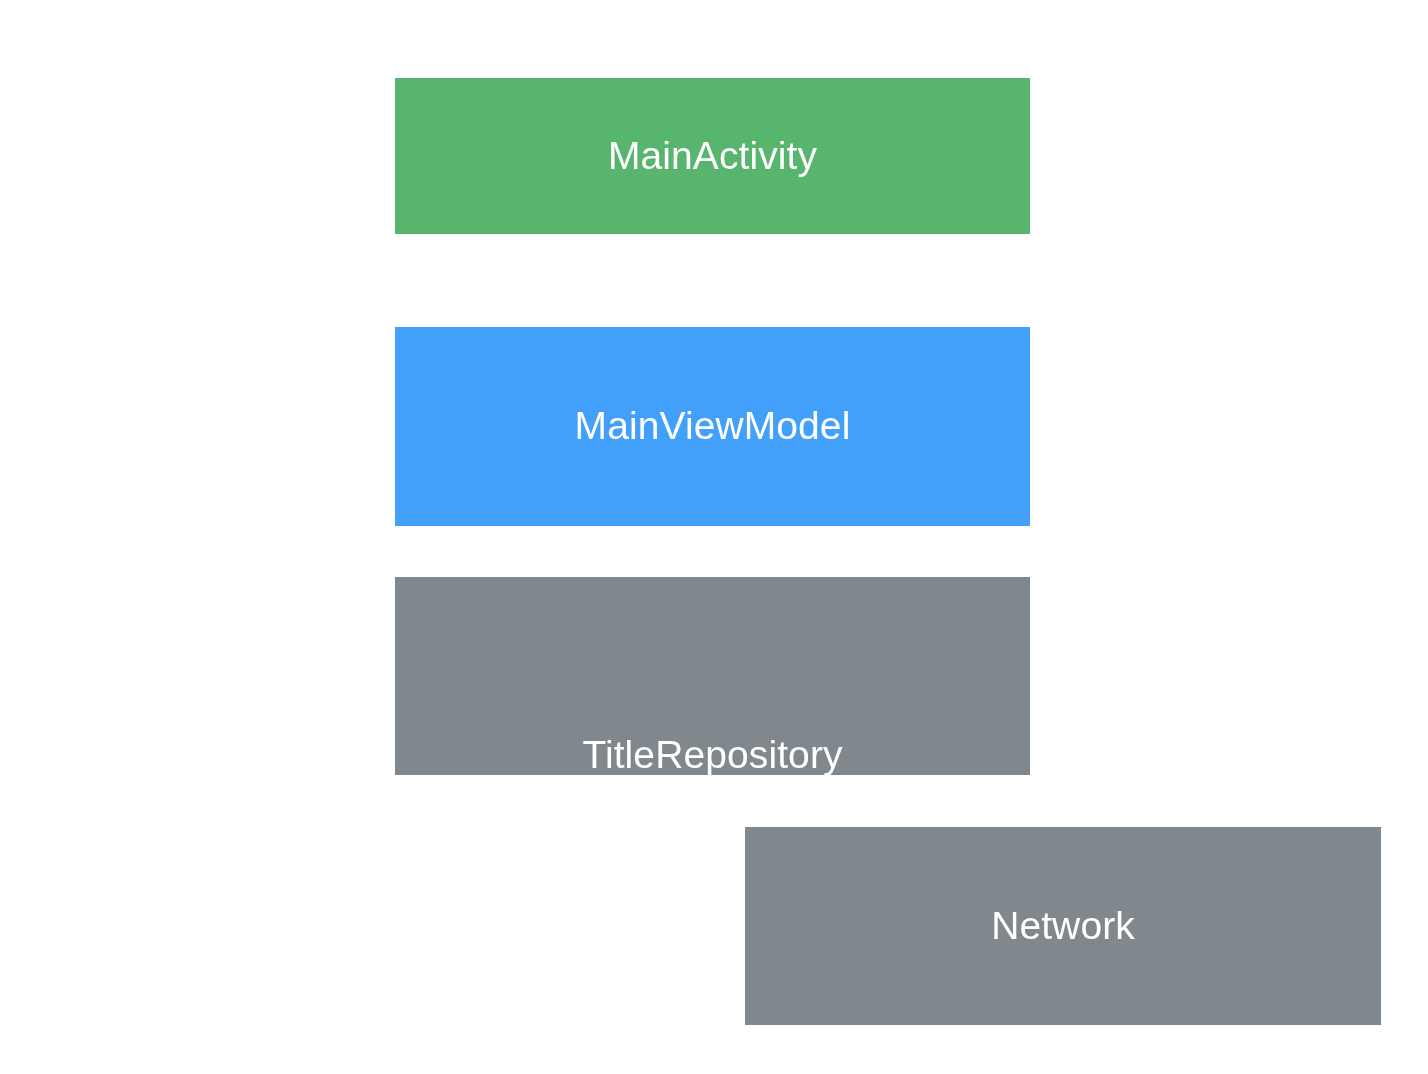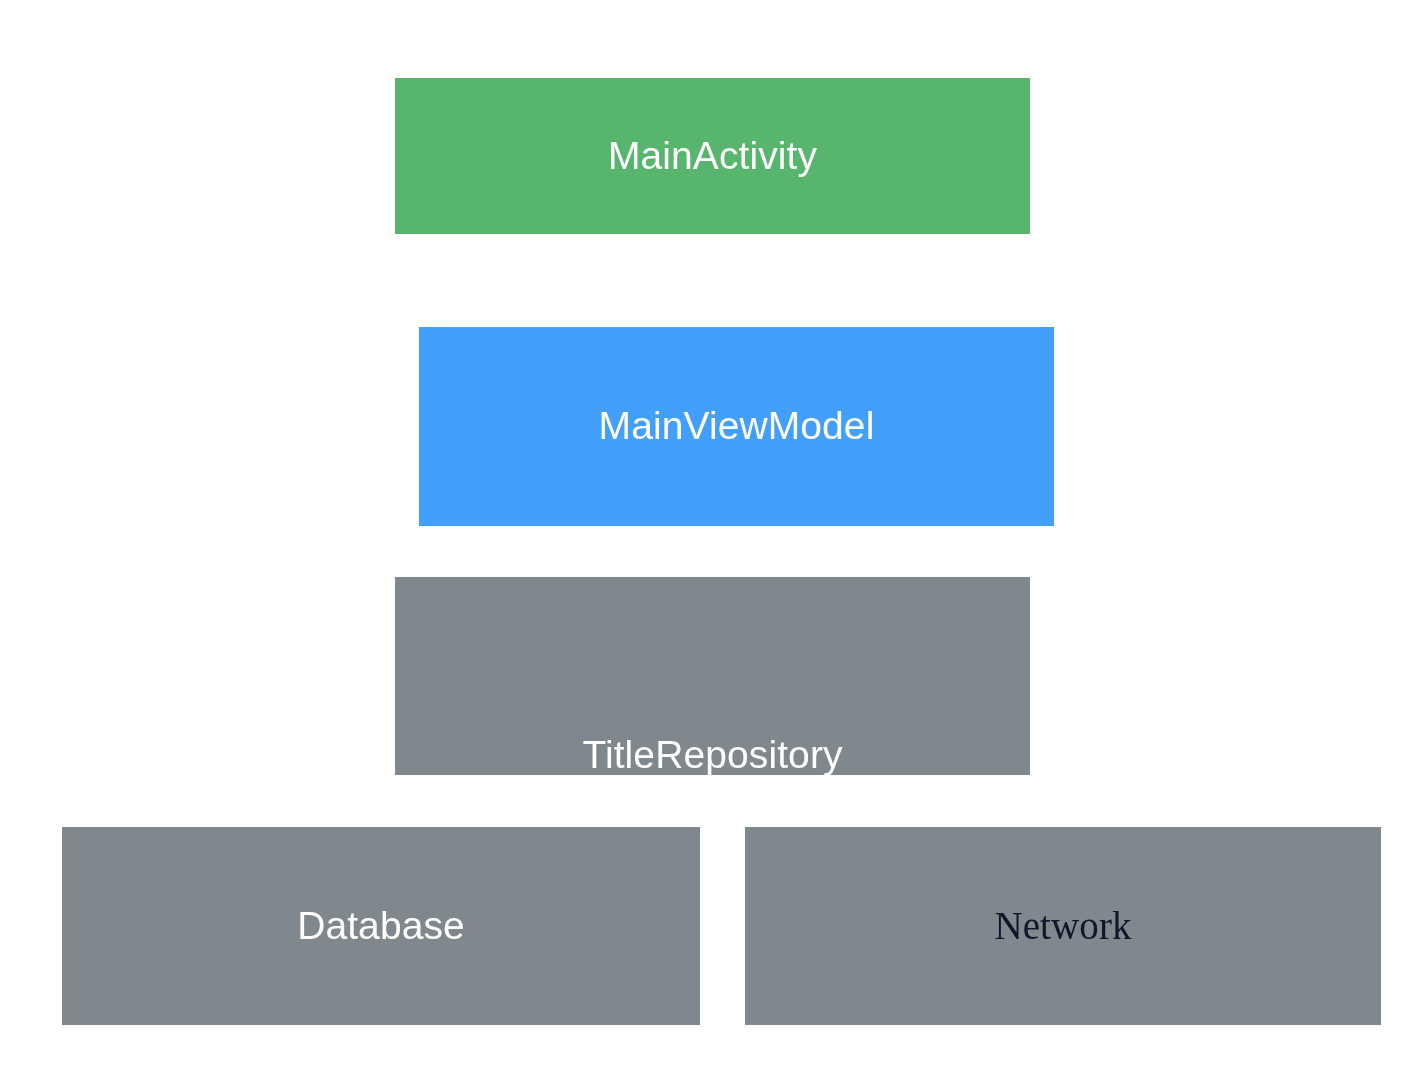--- a/index.html
+++ b/index.html
@@ -38,21 +38,21 @@
     font-size: 39px;
     font-weight: 400;
     line-height: 1;
     letter-spacing: 0.1px;
     white-space: nowrap;
     text-align: center;
     user-select: none;
   }
   
   #node-main-activity    { left: 395px; top: 62px;  width: 635px; height: 156px; margin-top: 16px; }
-  #node-main-view-model  { left: 419px; top: 327px; width: 635px; height: 199px; }
+  #node-main-view-model  { left: 395px; top: 327px; width: 635px; height: 199px; }
   #node-title-repository { left: 395px; top: 577px; width: 635px; height: 198px; }
   #node-database         { left: 62px;  top: 827px; width: 638px; height: 198px; }
   #node-network          { left: 745px; top: 827px; width: 636px; height: 198px; }
 
   
   #node-main-activity    .node-label { transform: translateY(-1px); }
   #node-main-view-model  .node-label { transform: translateY(-1px); }
   #node-title-repository .node-label { transform: translateY(-1px); }
   #node-database         .node-label { transform: translateY(-1px); }
   #node-network          .node-label { transform: translateY(-1px); }
@@ -67,21 +67,18 @@
   </div>
 
   <div class="node" id="node-main-view-model" style="background: rgb(66, 160, 250);">
     <span class="node-label" style="color: rgb(255, 255, 255);">MainViewModel</span>
   </div>
 
   <div class="node" id="node-title-repository" style="background: rgb(129, 136, 141); align-items: flex-end;">
     <span class="node-label" style="color: rgb(255, 255, 255);">TitleRepository</span>
   </div>
 
-  <div class="node" id="node-database" style="background: rgb(129, 136, 141);">
-    <span class="node-label" style="color: rgb(255, 255, 255);">Database</span>
-  </div>
 
   <div class="node" id="node-network" style="background: rgb(129, 136, 141);">
-    <span class="node-label" style="color: #0f172a; font-family: Liberation Serif, serif;">Network</span>
+    <span class="node-label" style="color: #ffffff;">Network</span>
   </div>
 
 </div>
 
 </body></html>

